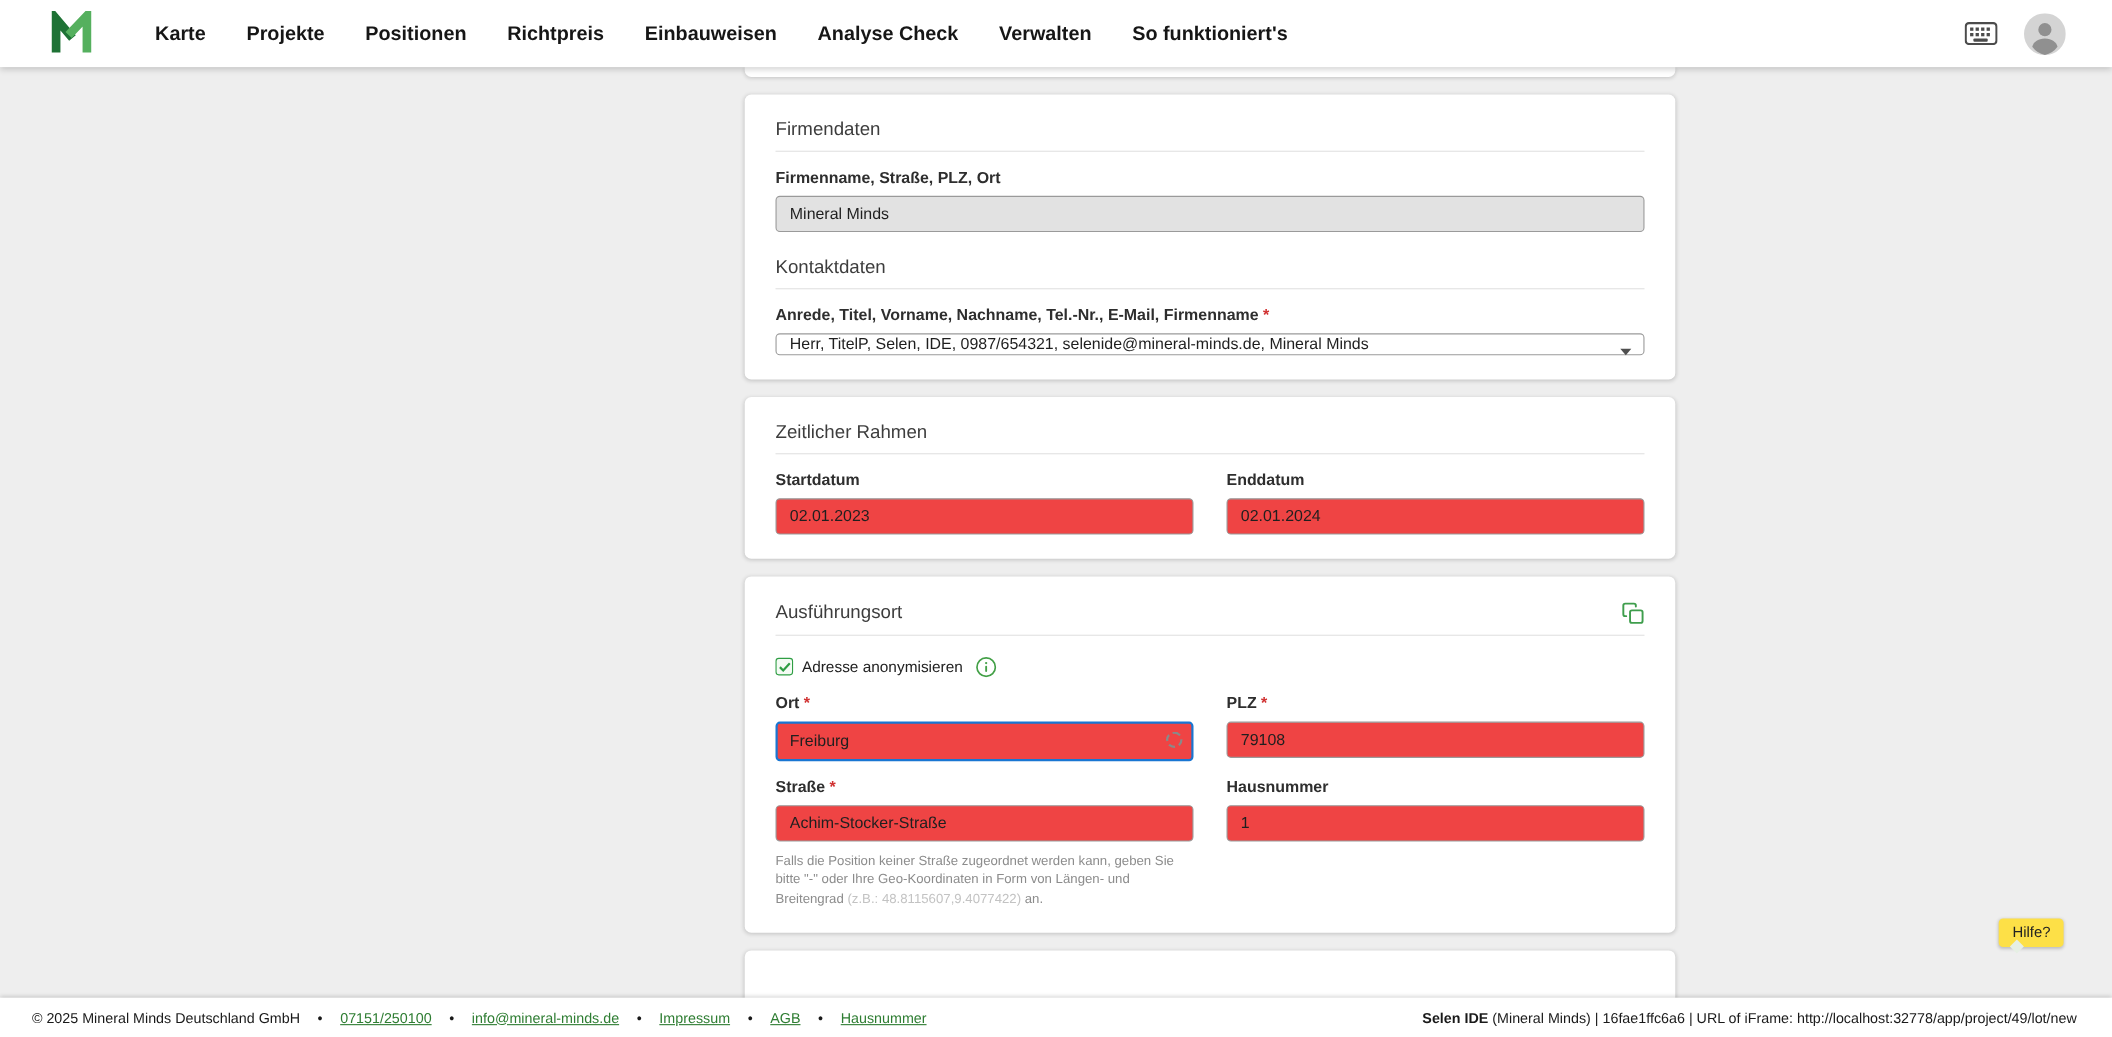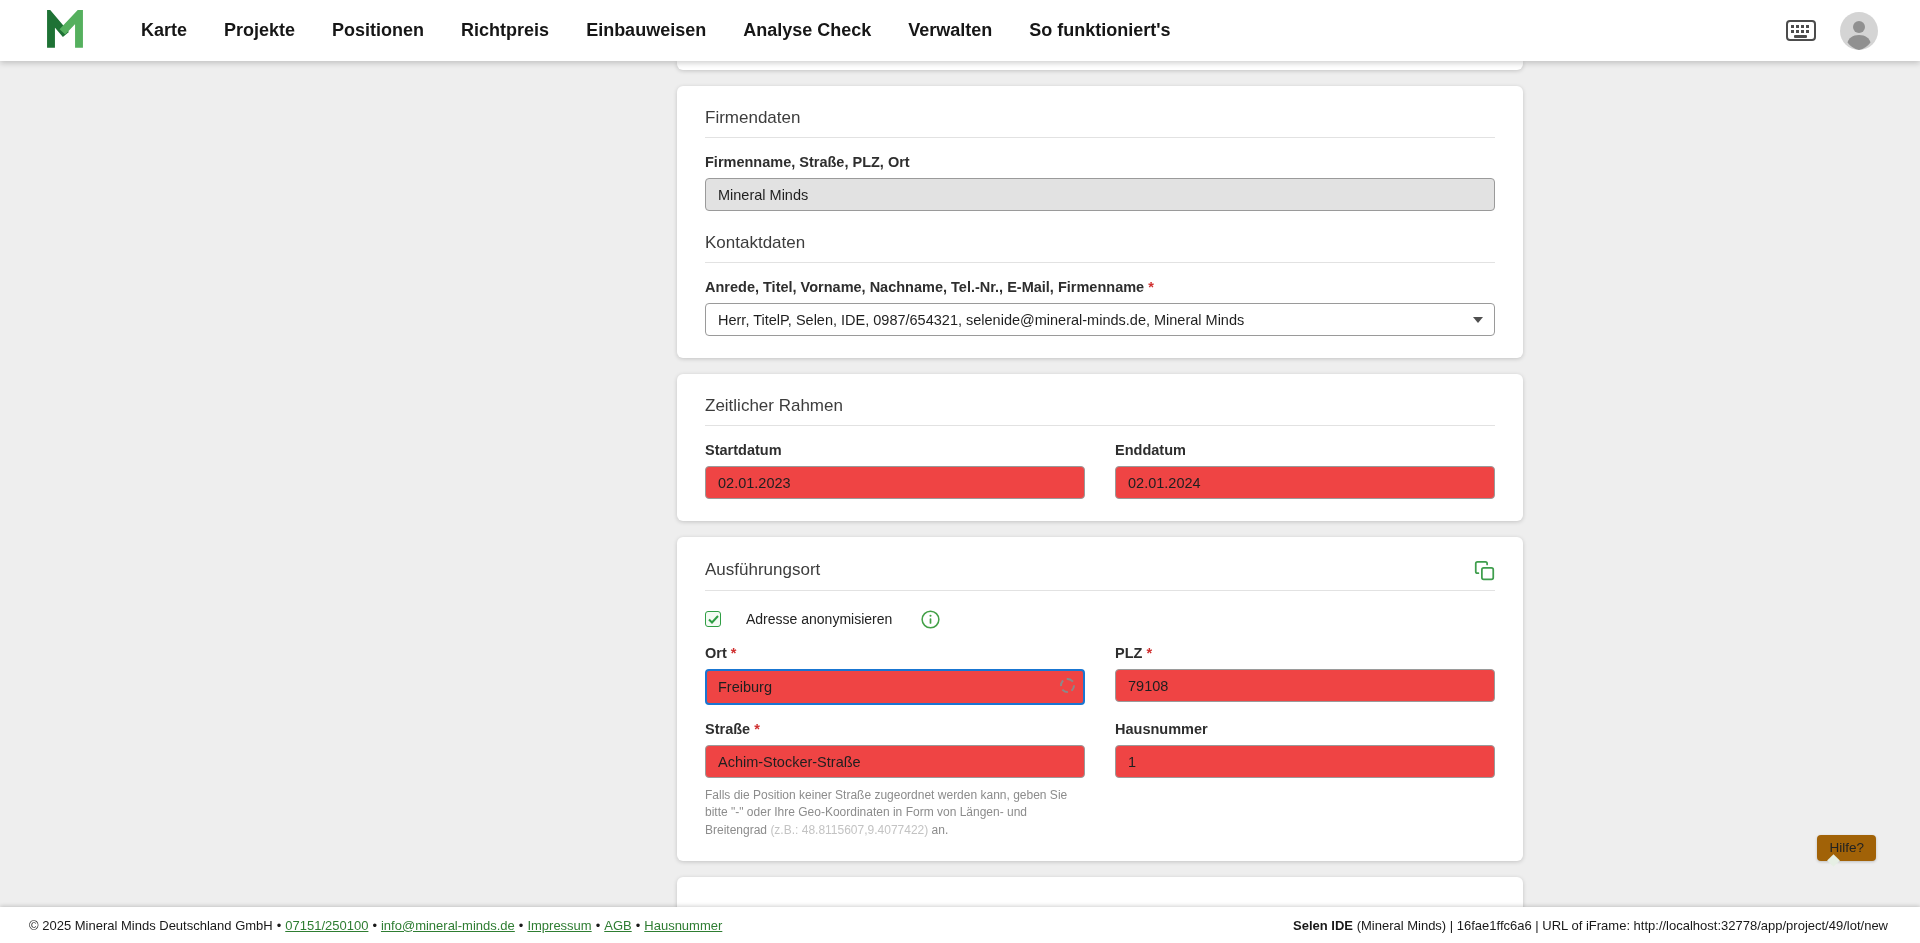--- a/index.html
+++ b/index.html
@@ -46,70 +46,70 @@
 
   .text-input {
     width: 100%; height: 33px; border: 1px solid #9a9a9a; border-radius: 4px;
     padding: 0 12px; font-size: 14.5px; color: #1f1f1f; background: #ef4444;
     font-family: "Liberation Sans", sans-serif; outline: none;
   }
   .text-input.readonly { background: #e2e2e2; }
   .text-input.focused { border: 2px solid #1976d2; padding: 16px 11px; }
 
   .select-box {
-    position: relative; height: 33px; border: 1px solid #9a9a9a; border-radius: 4px;
+    position: relative; height: 20px; border: 1px solid #9a9a9a; border-radius: 4px;
     display: flex; align-items: center; padding: 0 32px 0 12px; font-size: 14.5px;
     color: #1f1f1f; cursor: pointer; background: #fff;
   }
   .caret {
     position: absolute; right: 11px; top: 13px; width: 0; height: 0;
     border-left: 5px solid transparent; border-right: 5px solid transparent;
     border-top: 6px solid #4f4f4f;
   }
 
   .grid-2 { display: grid; grid-template-columns: 1fr 1fr; column-gap: 30px; }
 
-  .checkbox-row { display: flex; align-items: center; gap: 25px; margin-top: 18px; height: 20px; }
+  .checkbox-row { display: flex; align-items: center; gap: 8px; margin-top: 18px; height: 20px; }
   .checkbox {
     width: 16px; height: 16px; border: 1.5px solid #2f9e44; border-radius: 3px;
     background: #f4fbf4; display: flex; align-items: center; justify-content: center; cursor: pointer;
   }
   .checkbox-label { font-size: 14px; color: #222; }
   .info-btn { display: flex; align-items: center; margin-left: 4px; cursor: pointer; background: none; border: none; }
 
   .input-wrap { position: relative; }
   .spinner {
     position: absolute; right: 10px; top: 9px; width: 15px; height: 15px;
     border: 2px dashed #8a8a8a; border-radius: 50%;
     animation: spin 1.3s linear infinite;
   }
   @keyframes spin { to { transform: rotate(360deg); } }
 
   .hint { font-size: 12px; color: #8c8c8c; line-height: 1.45; margin-top: 9px; grid-column: 1; }
   .hint .example { color: #c3c3c3; }
 
   
   .help-bubble {
-    position: fixed; right: 44px; bottom: 82px; background: #a16207;
+    position: fixed; right: 44px; bottom: 82px; background: #fde047;
     padding: 5px 12px 6px; border-radius: 4px; font-size: 13.5px; color: #222;
     box-shadow: 0 1px 3px rgba(0,0,0,.2); cursor: pointer; z-index: 50;
   }
   .help-bubble .tail {
     position: absolute; left: 12px; bottom: -4px; width: 9px; height: 9px;
     background: #e6efe4; transform: rotate(45deg);
   }
 
   
   .footer {
     position: fixed; bottom: 0; left: 0; width: 100%; height: 36px;
     background: #fff; box-shadow: 0 -1px 4px rgba(0,0,0,.18);
     display: flex; align-items: center; justify-content: space-between;
     padding: 0 32px 0 29px; font-size: 13px; color: #191919; z-index: 45;
   }
-  .footer-left { display: flex; align-items: center; gap: 4px; white-space: nowrap; }
+  .footer-left { display: flex; align-items: center; gap: 16px; white-space: nowrap; }
   .footer a { color: #2e7d32; text-decoration: underline; cursor: pointer; }
   .footer-right { white-space: nowrap; margin-left: 28px; }
   .footer-right b { font-weight: bold; }
 </style>
 </head>
 <body>
 
 <header class="navbar">
   <div class="logo">
     <svg viewBox="0 0 48 48" width="42" height="42" fill="none">

